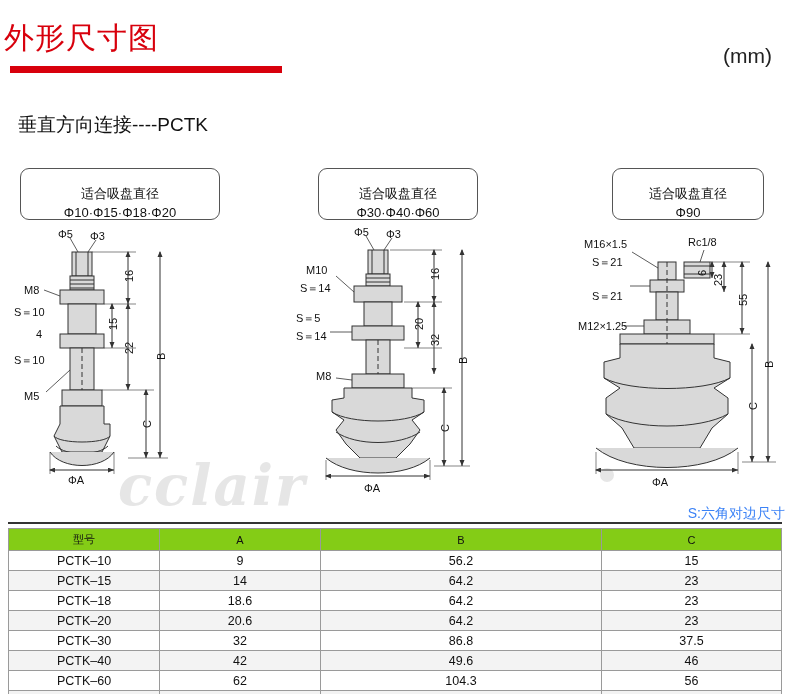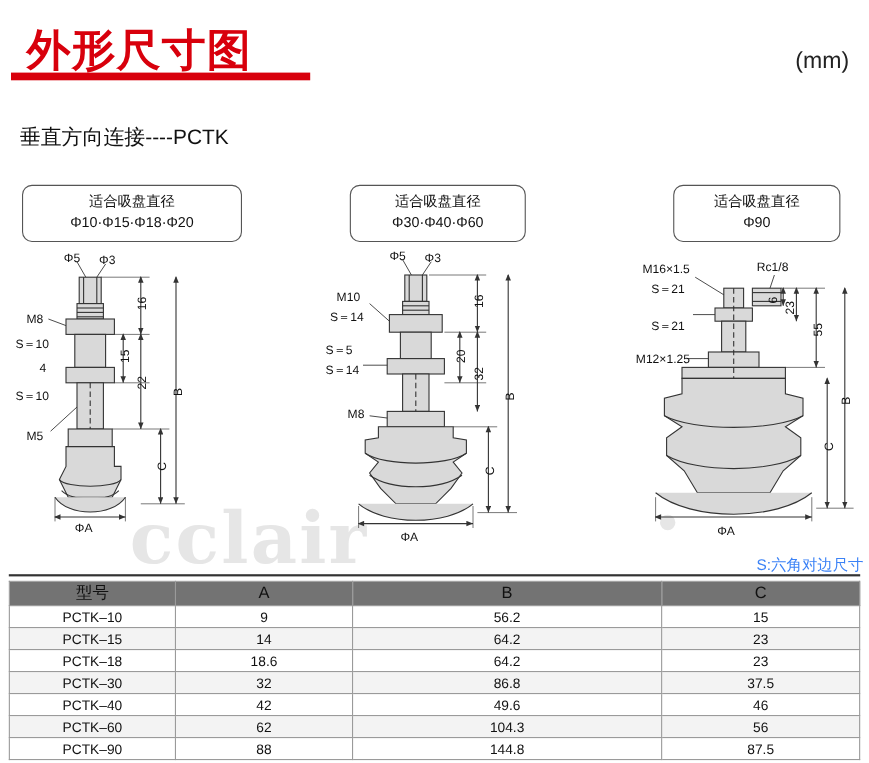--- a/index.html
+++ b/index.html
@@ -8,54 +8,55 @@
     background:#ffffff;
     font-family:"Liberation Sans","DejaVu Sans",sans-serif;
     color:#000;
     position:relative;
     overflow:hidden;
   }
   .page{position:relative;width:790px;height:694px;}
 
   
   .title{
-    position:absolute;left:24px;top:18px;
-    font-size:40px;font-weight:bold;color:#d8000c;
+    position:absolute;left:4px;top:18px;
+    font-size:30px;font-weight:normal;color:#d8000c;
     letter-spacing:1px;
     font-family:"DejaVu Sans","Liberation Sans",sans-serif;
   }
   .title-underline{
     position:absolute;left:10px;top:66px;width:272px;height:7px;background:#d8000c;
   }
   .unit{
     position:absolute;right:18px;top:44px;font-size:21px;color:#222;
   }
   .subtitle{
     position:absolute;left:18px;top:112px;font-size:19px;color:#111;
   }
 
   
   .capbox{
     position:absolute;border:1px solid #555;border-radius:9px;
     background:#fff;text-align:center;font-size:13px;color:#111;
-    line-height:1.45;padding-top:5px;box-sizing:border-box;
+    line-height:1.45;padding-top:16px;box-sizing:border-box;
   }
   .capbox .l1{display:block;}
   .capbox .l2{display:block;}
 
   
   svg.draw{position:absolute;left:0;top:0;width:790px;height:694px;pointer-events:none;}
 
   
   .watermark{
     position:absolute;left:118px;top:452px;
-    font-size:65px;color:#e6e6e6;font-weight:bold;
+    font-size:56px;color:#e6e6e6;font-weight:bold;
     font-family:"DejaVu Serif","Liberation Serif",serif;
     letter-spacing:2px;
     user-select:none;
+    font-style:italic;
   }
   .wm-dot{
     position:absolute;left:600px;top:468px;width:14px;height:14px;border-radius:50%;
     background:#e6e6e6;
   }
 
   
   .note{
     position:absolute;right:5px;top:505px;font-size:14px;color:#3b82f6;
   }
@@ -63,21 +64,21 @@
   
   table.spec{
     position:absolute;left:8px;top:528px;width:774px;
     border-collapse:collapse;font-size:12.5px;
   }
   table.spec th,table.spec td{
     border:1px solid #9a9a9a;text-align:center;height:19px;padding:0;
     font-weight:normal;color:#111;
   }
   table.spec thead th{
-    background:#737373;font-size:15px;height:21px;
+    background:#84cc16;font-size:11px;height:21px;
   }
   table.spec tbody tr:nth-child(even){background:#f3f3f3;}
   table.spec td:first-child{width:150px;}
   table.spec td:nth-child(2){width:160px;}
   table.spec td:nth-child(3){width:280px;}
   .topline{position:absolute;left:8px;top:522px;width:774px;height:2px;background:#333;}
 </style>
 </head>
 <body>
 
@@ -339,20 +340,26 @@
         <td>64.2</td>
         <td>23</td>
       </tr>
       <tr>
         <td>PCTK–18</td>
         <td>18.6</td>
         <td>64.2</td>
         <td>23</td>
       </tr>
       <tr>
+        <td>PCTK–20</td>
+        <td>20.6</td>
+        <td>64.2</td>
+        <td>23</td>
+      </tr>
+      <tr>
         <td>PCTK–30</td>
         <td>32</td>
         <td>86.8</td>
         <td>37.5</td>
       </tr>
       <tr>
         <td>PCTK–40</td>
         <td>42</td>
         <td>49.6</td>
         <td>46</td>

